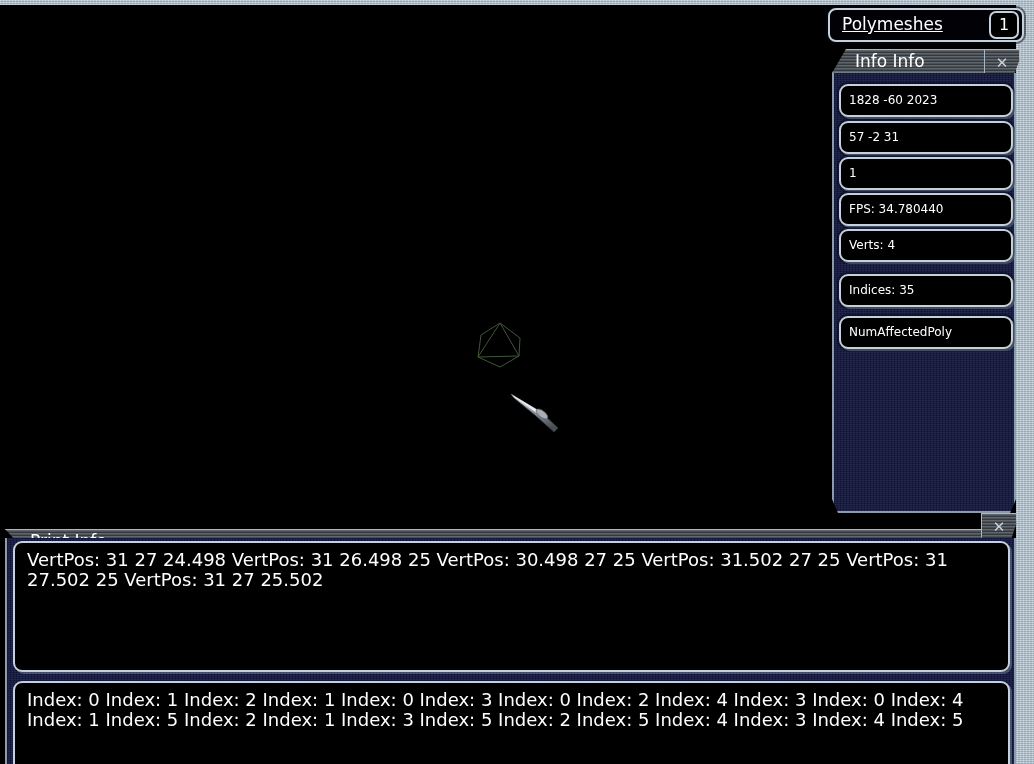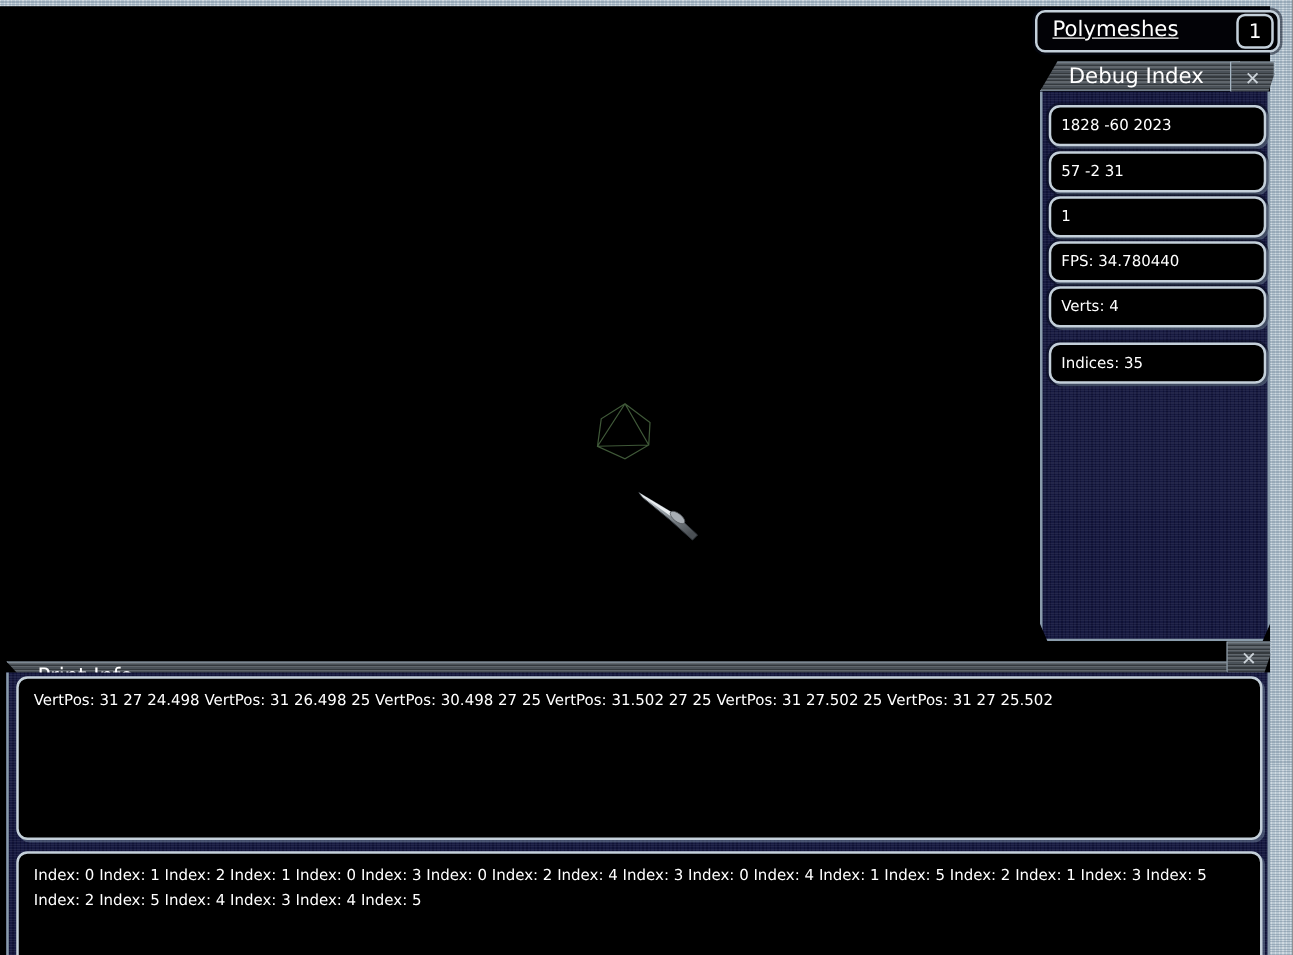--- a/index.html
+++ b/index.html
@@ -38,21 +38,21 @@
   .field{
     position:absolute;left:839px;width:174px;height:33px;
     background:#000;border:2px solid #c4d0da;border-radius:9px;
     color:#fff;font-size:12px;line-height:29px;
     padding-left:8px;box-sizing:border-box;white-space:nowrap;overflow:hidden;
     box-shadow:2px 2px 0 rgba(125,145,165,0.45), 0 0 0 2px rgba(5,10,25,0.5);
   }
   .textbox{
     position:absolute;left:13px;width:997px;
     background:#000;border:2px solid #c4d0da;border-radius:9px;
-    color:#fff;font-size:12px;line-height:20px;
+    color:#fff;font-size:18px;line-height:20px;
     padding:7px 12px;box-sizing:border-box;
     box-shadow:2px 2px 0 rgba(125,145,165,0.45);
     word-spacing:0;
   }
 
   
   .polybar{
     position:absolute;left:828px;top:8px;width:196px;height:34px;
     background:#020206;border:2px solid #c4d0da;border-radius:8px;box-sizing:border-box;
     color:#fff;font-size:17px;line-height:29px;
@@ -107,33 +107,34 @@
       <ellipse cx="34" cy="23" rx="7" ry="3.2" transform="rotate(38 34 23)" fill="#a8aeb4" stroke="#50555a" stroke-width="0.6"></ellipse>
     </svg>
   </div>
 
   <div class="polybar">
     <span class="label">Polymeshes</span>
     <div class="polycount">1</div>
   </div>
 
   <div class="titlebar dbg-title">
-    <span>Debug Index</span>
+    <span>Info Info</span>
   </div>
   <div class="close-tab dbg-close">
     <span>✕</span>
   </div>
   <div class="navy-panel dbg-body"></div>
 
   <div class="field" style="top:84px;">1828 -60 2023</div>
   <div class="field" style="top:121px;">57 -2 31</div>
   <div class="field" style="top:157px;">1</div>
   <div class="field" style="top:193px;">FPS: 34.780440</div>
   <div class="field" style="top:229px;">Verts: 4</div>
   <div class="field" style="top:274px;">Indices: 35</div>
+  <div class="field" style="top:316px;">NumAffectedPoly</div>
 
   <div class="titlebar prt-title">
     <span>Print Info</span>
   </div>
   <div class="close-tab prt-close">
     <span>✕</span>
   </div>
   <div class="navy-panel prt-body"></div>
 
   <div class="textbox tb-vert">VertPos: 31 27 24.498 VertPos: 31 26.498 25 VertPos: 30.498 27 25 VertPos: 31.502 27 25 VertPos: 31 27.502 25 VertPos: 31 27 25.502</div>

